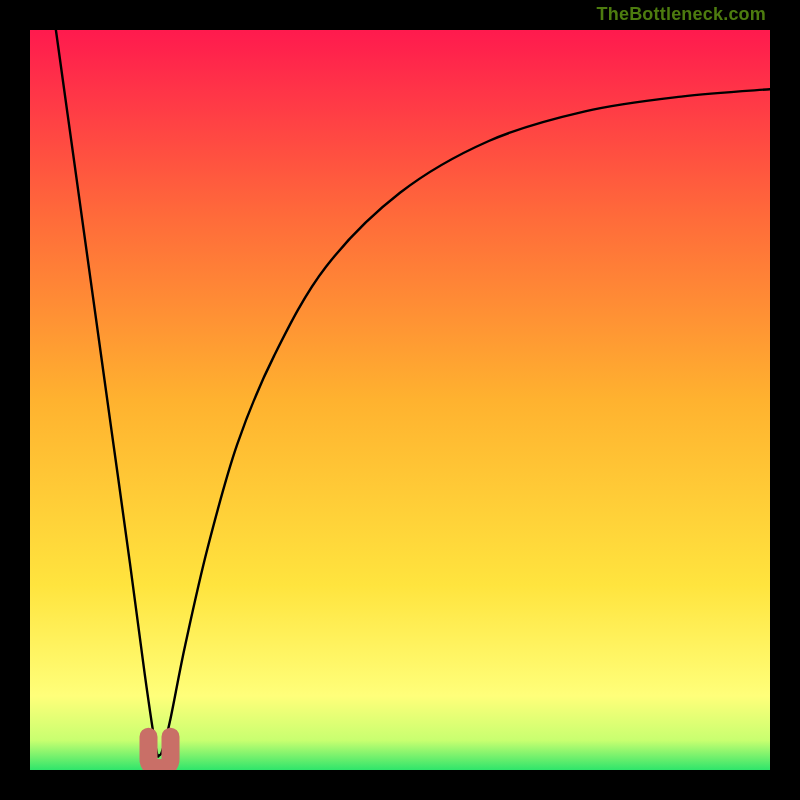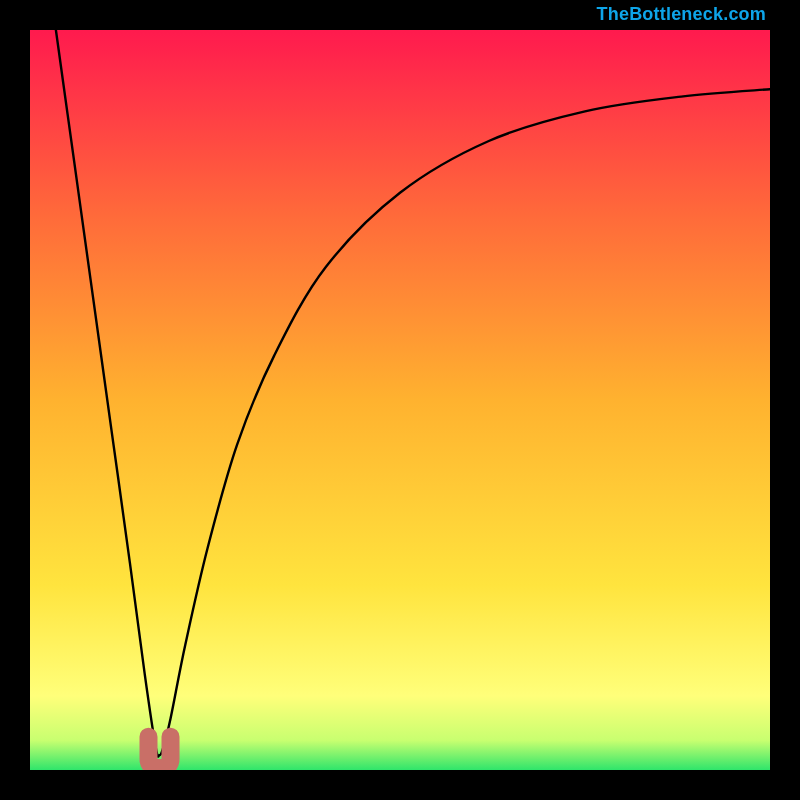--- a/index.html
+++ b/index.html
@@ -56,21 +56,21 @@
   }
   .minbar {
     fill: none;
     stroke-width: 18;
     stroke-linecap: round;
   }
   .watermark {
     position: absolute;
     top: 4px;
     right: 34px;
-    color: #0ea5e9;
+    color: #4d7c0f;
     font-size: 18px;
     font-weight: 600;
     letter-spacing: 0.2px;
   }
 </style>
 </head>
 <body>
 
 <div class="frame">
 

